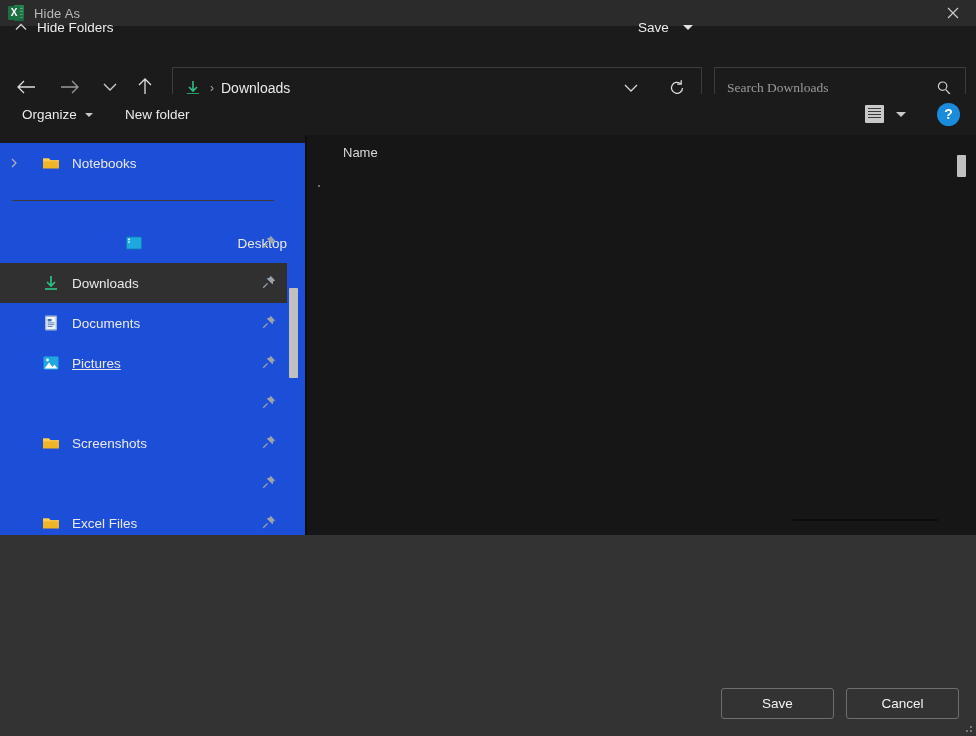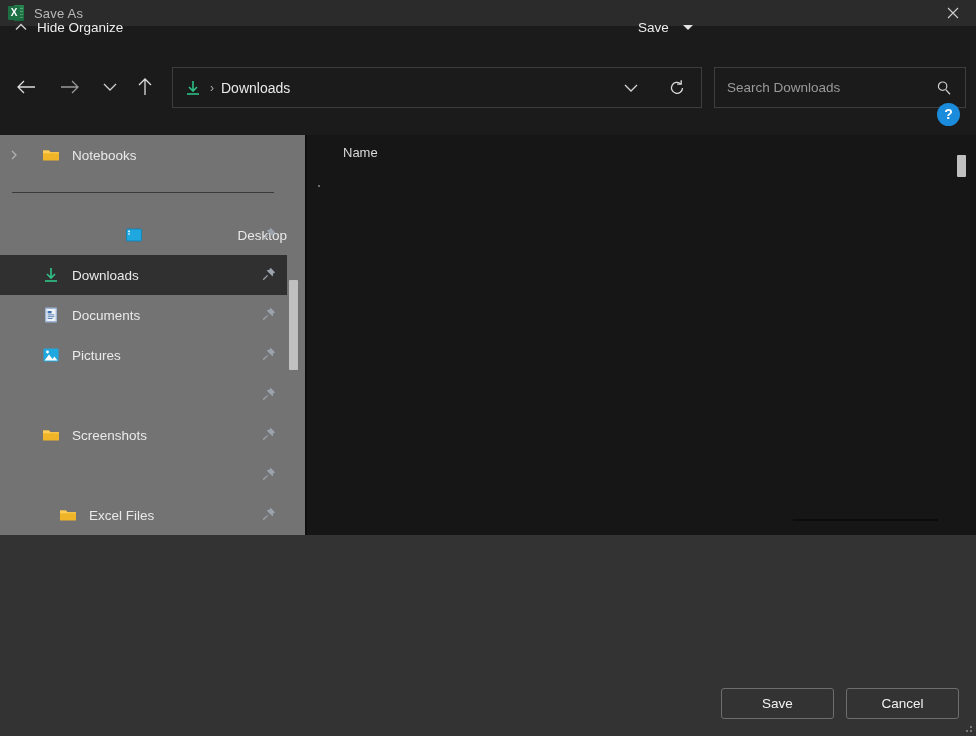--- a/index.html
+++ b/index.html
@@ -89,21 +89,21 @@
     display: flex; align-items: center; justify-content: center;
     color: #dedede; cursor: pointer;
   }
   .searchbox {
     position: absolute; left: 714px; top: 41px; width: 252px; height: 41px;
     border: 1px solid #3d3d3d; background: #1b1b1b;
     display: flex; align-items: center;
   }
   .searchbox input {
     flex: 1; background: transparent; border: 0; outline: none;
-    color: #e4e4e4; font-size: 13.5px; font-family: Liberation Sans, sans-serif;
+    color: #e4e4e4; font-size: 13.5px; font-family: Liberation Serif, serif;
     margin-left: 12px;
   }
   .searchbox input::placeholder { color: #9a9a9a; }
   .search-icon { margin-right: 13px; color: #cfcfcf; display: flex; }
 
   
   .cmdbar {
     position: absolute; left: 0; top: 94px; width: 976px; height: 41px;
     background: #1b1b1b;
   }
@@ -141,22 +141,22 @@
     border-radius: 50%; background: #1b8bdc; color: #fff;
     font-size: 14px; font-weight: bold; line-height: 23px; text-align: center;
     cursor: pointer; font-family: "Liberation Sans", sans-serif;
   }
 
   
   .body-area {
     position: absolute; left: 0; top: 135px; width: 976px; height: 400px;
   }
   .sidebar {
-    position: absolute; left: 0; top: 0; width: 305px; height: 400px;
-    background: #737373; overflow: hidden;
+    position: absolute; left: 0; top: 8px; width: 305px; height: 400px;
+    background: #1d4ed8; overflow: hidden;
   }
   .nav-item {
     position: absolute; left: 0; width: 287px; height: 40px;
     display: flex; align-items: center; cursor: pointer;
   }
   .nav-item.selected { background: #303030; }
   .nav-chev { width: 28px; display: flex; justify-content: center; color: #b5b5b5; flex: none; }
   .nav-ico { width: 18px; height: 18px; margin-left: 14px; flex: none; }
   .nav-label { margin-left: 12px; font-size: 13.5px; color: #e9e9e9; white-space: nowrap; }
   .pin { position: absolute; right: 10px; top: 11px; width: 16px; height: 16px; }
@@ -236,21 +236,21 @@
 </head>
 <body>
 
 <div id="app">
 
   <div class="titlebar">
     <div class="xl-icon">
       <div class="doc"></div>
       <div class="sq">X</div>
     </div>
-    <div class="title-text">Save As</div>
+    <div class="title-text">Hide As</div>
     <div class="close-btn">
       <svg width="12" height="12" viewBox="0 0 12 12">
           <path d="M1 1 L11 11 M11 1 L1 11" stroke="#cfcfcf" stroke-width="1.1" fill="none"></path>
         </svg>
     </div>
   </div>
 
   <div class="navrow">
     <div class="navbtn nav-back">
       <svg width="22" height="18" viewBox="0 0 22 18">
@@ -300,20 +300,37 @@
       <input type="text" placeholder="Search Downloads" style="">
       <span class="search-icon">
         <svg width="16" height="16" viewBox="0 0 16 16">
           <circle cx="6.6" cy="6.2" r="4.2" stroke="#cfcfcf" stroke-width="1.2" fill="none"></circle>
           <path d="M9.8 9.6 L14 14.2" stroke="#cfcfcf" stroke-width="1.3"></path>
         </svg>
       </span>
     </div>
   </div>
 
+  <div class="cmdbar">
+    <div class="cmd-item cmd-organize">
+      <span>Organize</span>
+      <span class="caret-dn"></span>
+    </div>
+    <div class="cmd-item cmd-newfolder">
+      <span>New folder</span>
+    </div>
+    <div class="view-btn">
+      <div class="view-glyph"></div>
+    </div>
+    <div class="view-caret">
+      <svg width="12" height="9" viewBox="0 0 12 9">
+          <path d="M1 2 L6 7 L11 2" fill="#c9c9c9"></path>
+        </svg>
+    </div>
+  </div>
   <div class="help-btn">?</div>
 
   <div class="body-area">
     <div class="sidebar">
       <div id="nav-items">
           <div class="nav-item" style="top: 0px;">
             <span class="nav-chev">
               <svg width="12" height="12" viewBox="0 0 12 12">
                 <path d="M4 2 L8 6 L4 10" stroke="#b5b5b5" stroke-width="1.2" fill="none"></path>
               </svg>
@@ -359,21 +376,21 @@
                 <rect x="5.6" y="8.4" width="6.8" height="1" fill="#5f84b5"></rect>
                 <rect x="5.6" y="10.2" width="6.8" height="1" fill="#5f84b5"></rect>
                 <rect x="5.6" y="12" width="5" height="1" fill="#5f84b5"></rect>
               </svg></span>
             <span class="nav-label">Documents</span>
             <span class="pin"><svg width="16" height="16" viewBox="0 0 16 16">
                 <path d="M9.6 1.8 L14.2 6.4 L12.4 7.3 L11.6 10.4 L5.6 4.4 L8.7 3.6 Z" fill="#9aa2ac"></path>
                 <path d="M6.6 9.4 L2.2 13.8" stroke="#9aa2ac" stroke-width="1.3"></path>
               </svg></span>
           </div>
-          <div class="nav-item" style="top: 200px;">
+          <div class="nav-item" style="top: 200px; text-decoration: underline;">
             <span class="nav-chev"></span>
             <span class="nav-ico"><svg width="18" height="18" viewBox="0 0 18 18">
                 <rect x="1.5" y="2.5" width="15" height="13" rx="1" fill="#1fa8e0"></rect>
                 <circle cx="5.5" cy="6" r="1.4" fill="#fff"></circle>
                 <path d="M2.5 14.5 L7 8.5 L10.5 13 L12.4 10.6 L15.5 14.5 Z" fill="#fff"></path>
               </svg></span>
             <span class="nav-label">Pictures</span>
             <span class="pin"><svg width="16" height="16" viewBox="0 0 16 16">
                 <path d="M9.6 1.8 L14.2 6.4 L12.4 7.3 L11.6 10.4 L5.6 4.4 L8.7 3.6 Z" fill="#9aa2ac"></path>
                 <path d="M6.6 9.4 L2.2 13.8" stroke="#9aa2ac" stroke-width="1.3"></path>
@@ -400,21 +417,21 @@
               </svg></span>
           </div>
           <div class="nav-item" style="top: 320px;">
             <span class="nav-chev"></span>
             <span class="nav-label"></span>
             <span class="pin"><svg width="16" height="16" viewBox="0 0 16 16">
                 <path d="M9.6 1.8 L14.2 6.4 L12.4 7.3 L11.6 10.4 L5.6 4.4 L8.7 3.6 Z" fill="#9aa2ac"></path>
                 <path d="M6.6 9.4 L2.2 13.8" stroke="#9aa2ac" stroke-width="1.3"></path>
               </svg></span>
           </div>
-          <div class="nav-item" style="top: 360px; padding-left: 17px;">
+          <div class="nav-item" style="top: 360px;">
             <span class="nav-chev"></span>
             <span class="nav-ico"><svg width="18" height="18" viewBox="0 0 18 18">
                 <path d="M1 4.5 L7 4.5 L8.4 6.2 L17 6.2 L17 14.5 L1 14.5 Z" fill="#f0b429"></path>
                 <path d="M1 4.5 L7 4.5 L8.4 6.2 L17 6.2 L17 7.2 L1 7.2 Z" fill="#ffcd56"></path>
               </svg></span>
             <span class="nav-label">Excel Files</span>
             <span class="pin"><svg width="16" height="16" viewBox="0 0 16 16">
                 <path d="M9.6 1.8 L14.2 6.4 L12.4 7.3 L11.6 10.4 L5.6 4.4 L8.7 3.6 Z" fill="#9aa2ac"></path>
                 <path d="M6.6 9.4 L2.2 13.8" stroke="#9aa2ac" stroke-width="1.3"></path>
               </svg></span>
@@ -457,21 +474,21 @@
     
   </div>
 
   <div class="footer"></div>
   <div class="hide-folders">
     <span class="chev-up">
       <svg width="14" height="10" viewBox="0 0 14 10">
           <path d="M2 7.5 L7 2.5 L12 7.5" stroke="#cfcfcf" stroke-width="1.4" fill="none"></path>
         </svg>
     </span>
-    <span>Hide Organize</span>
+    <span>Hide Folders</span>
   </div>
   <div class="tools-btn">
     <span>Save</span>
     <span class="tcaret"></span>
   </div>
   <div class="btn btn-cancel">Cancel</div>
   <div class="btn btn-save">Save</div>
 
   <div class="grip">
     <i style="left:7px; top:7px;"></i>

